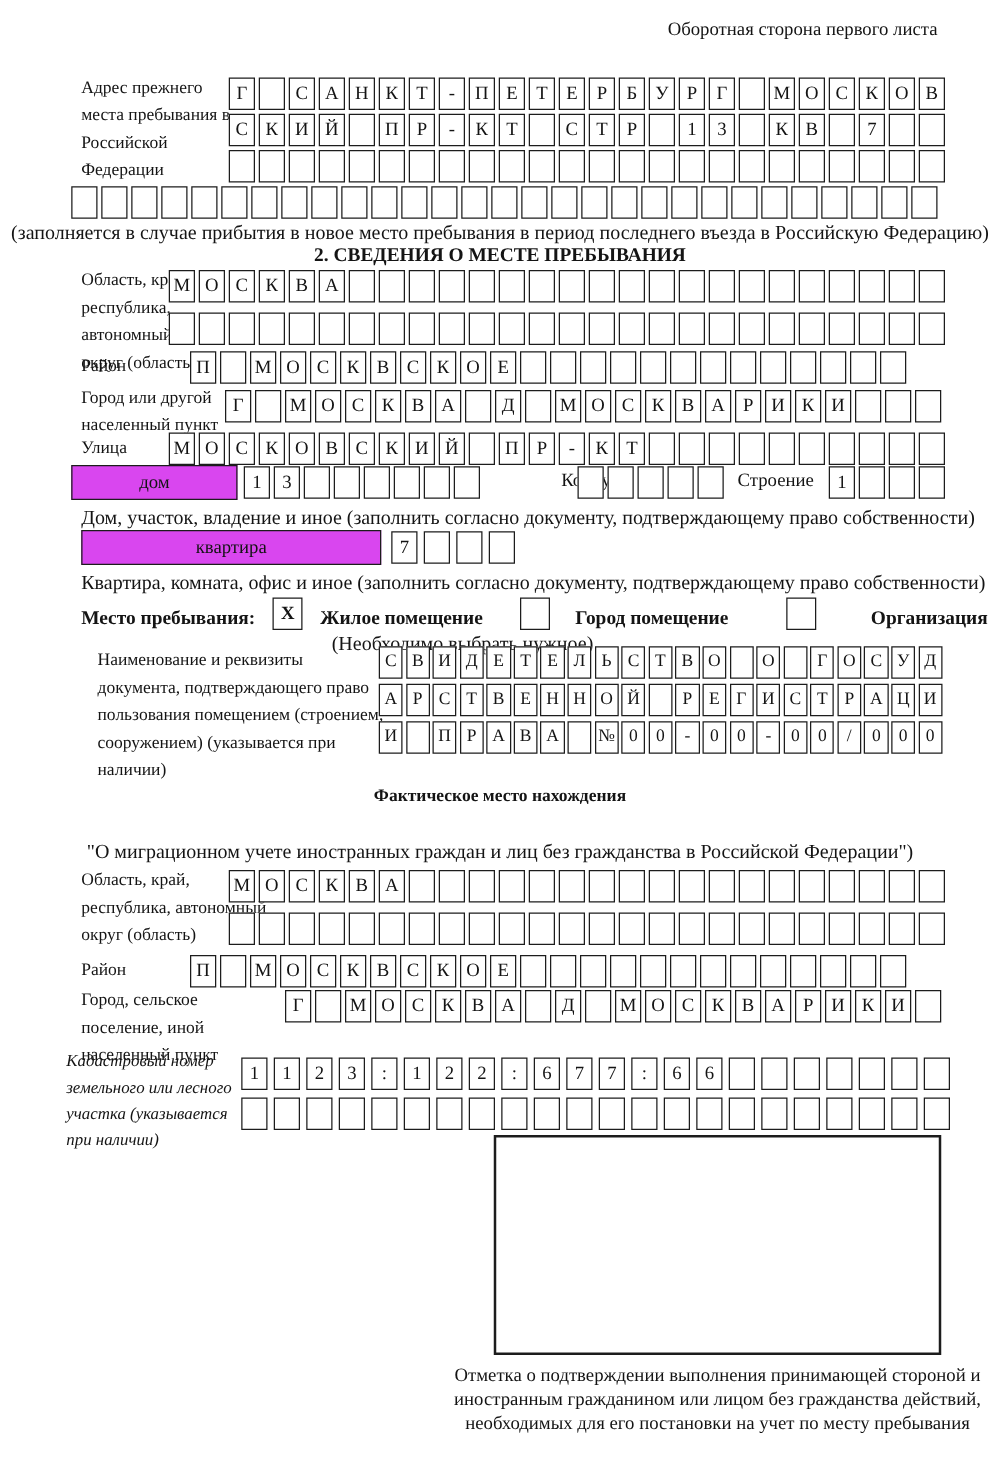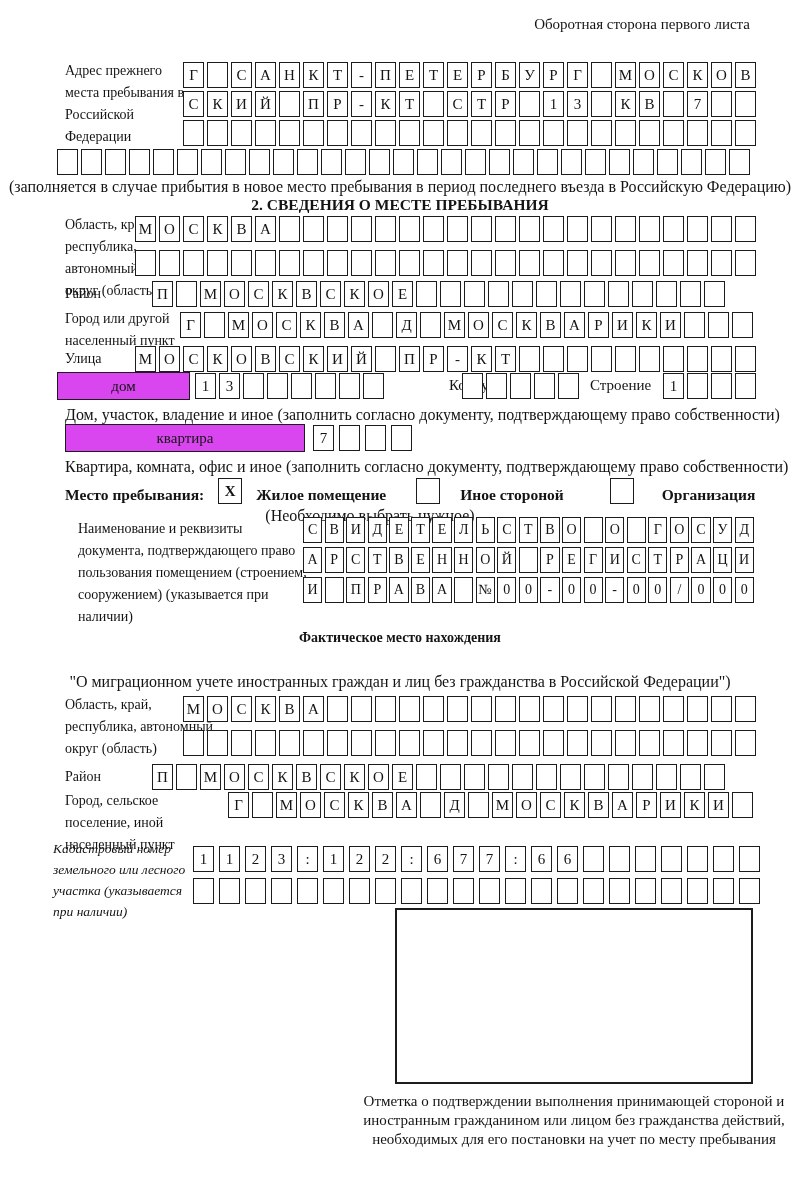--- a/index.html
+++ b/index.html
@@ -324,23 +324,23 @@
       <div class="cell"></div>
       <div class="cell"></div>
     </div>
   <div class="abs cap" style="left:65px; top:458px;">Квартира, комната, офис и иное (заполнить согласно документу, подтверждающему право собственности)</div>
 
   <div class="abs inlinerow" style="left:65px; top:478px;">
     <span>Место пребывания:</span>
     <span class="chk" style="margin-left:14px;">X</span>
     <span style="margin-left:14px;">Жилое помещение</span>
     <span class="chk" style="margin-left:30px;"></span>
-    <span style="margin-left:20px;">Иное стороной</span>
+    <span style="margin-left:20px;">Город помещение</span>
     <span class="chk" style="margin-left:46px;"></span>
-    <span style="margin-left:28px;">Организация</span>
+    <span style="margin-left:44px;">Организация</span>
   </div>
   <div class="abs cap" style="left:170px; top:507px; width:400px; text-align:center;">(Необходимо выбрать нужное)</div>
 
   <div class="abs label" style="left:78px; top:518px; width:232px;">Наименование и реквизиты документа, подтверждающего право пользования помещением (строением, сооружением) (указывается при наличии)</div>
   <div class="abs cellrow docrow" style="left:303px; top:517px;">
       <div class="cell sm">С</div>
       <div class="cell sm">В</div>
       <div class="cell sm">И</div>
       <div class="cell sm">Д</div>
       <div class="cell sm">Е</div>

